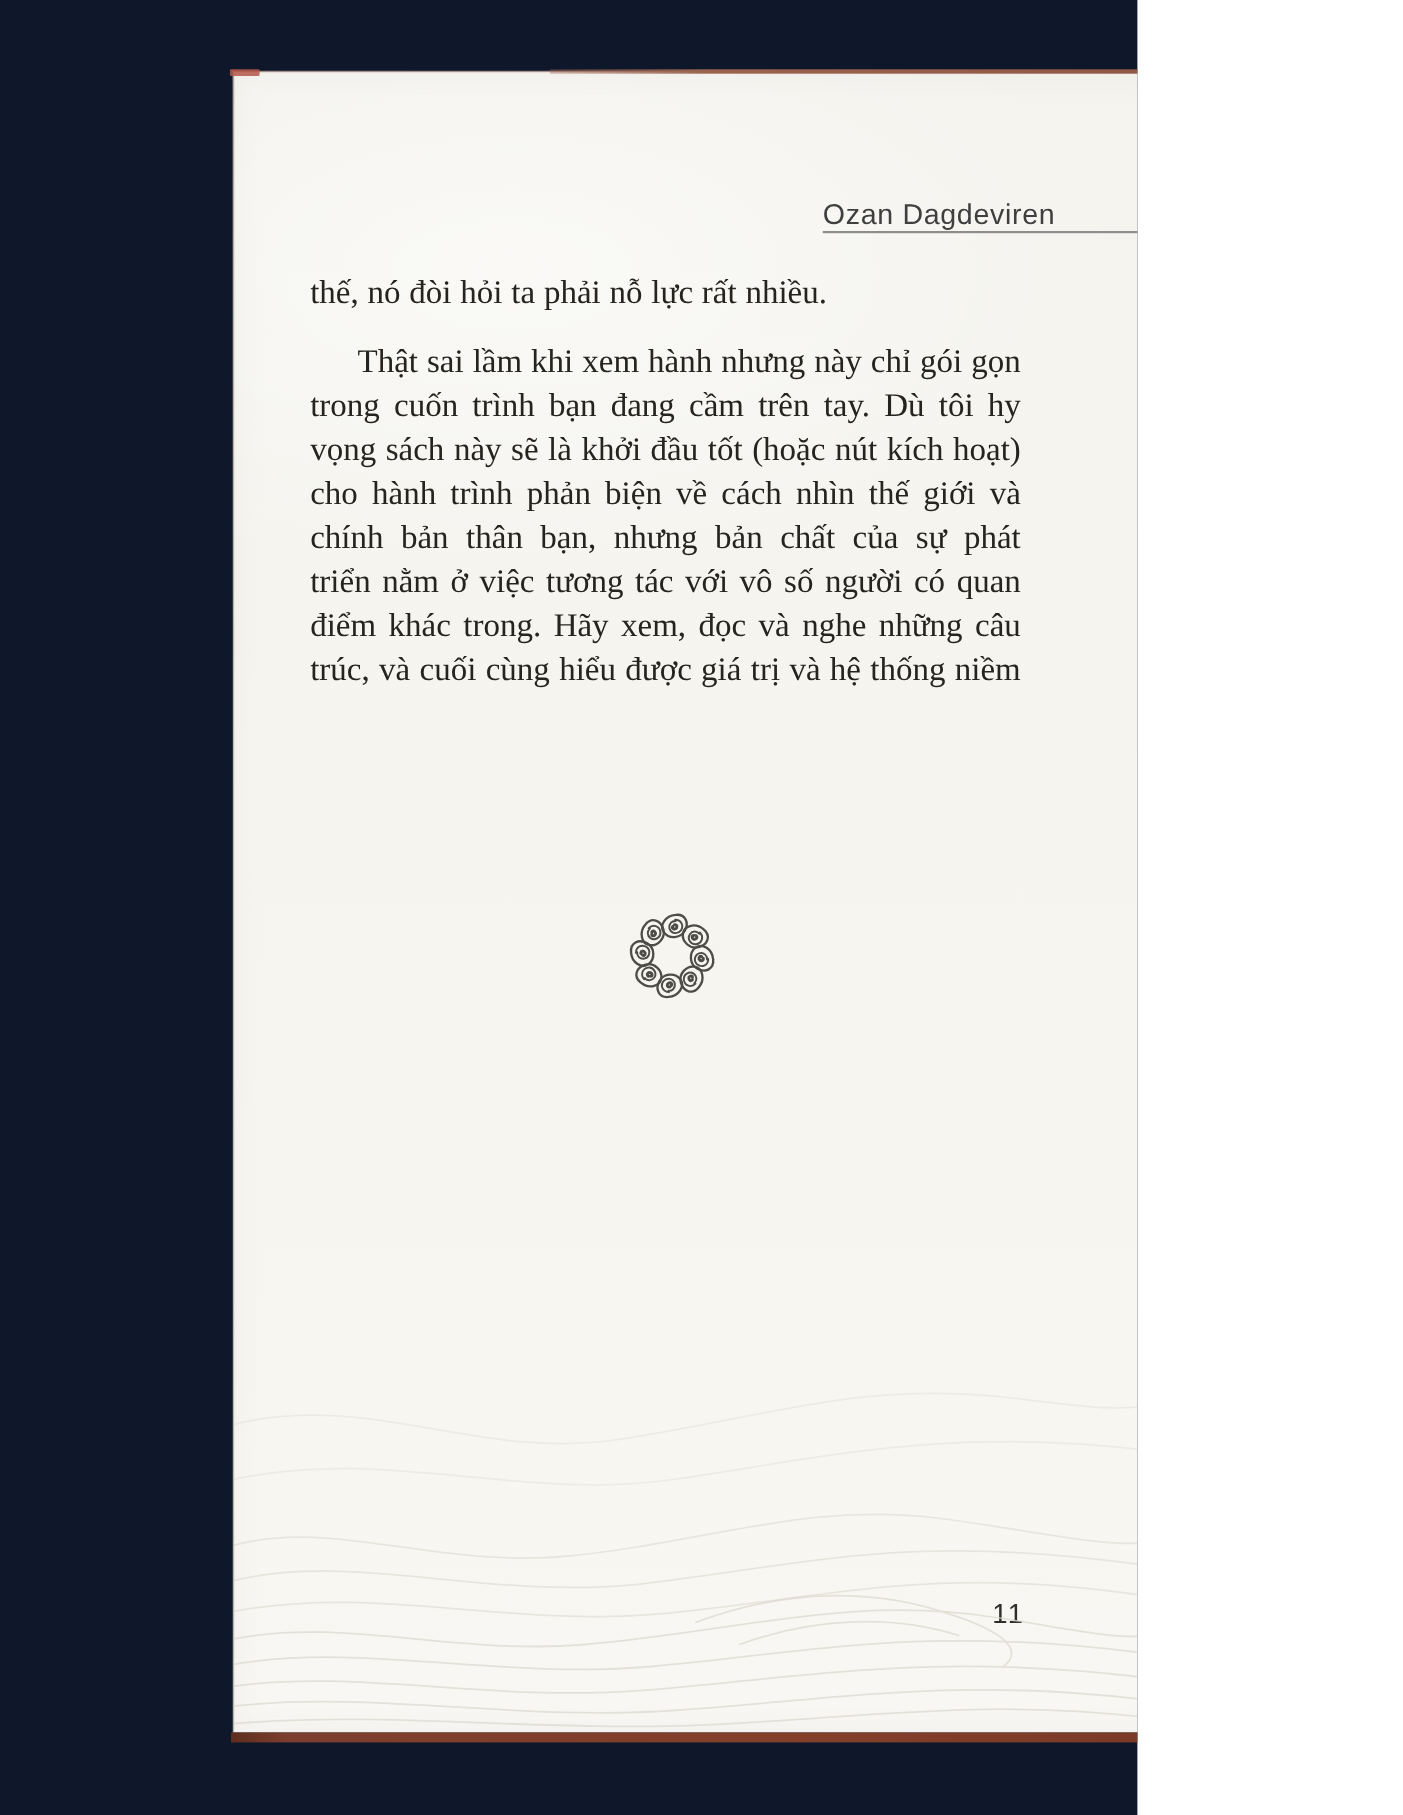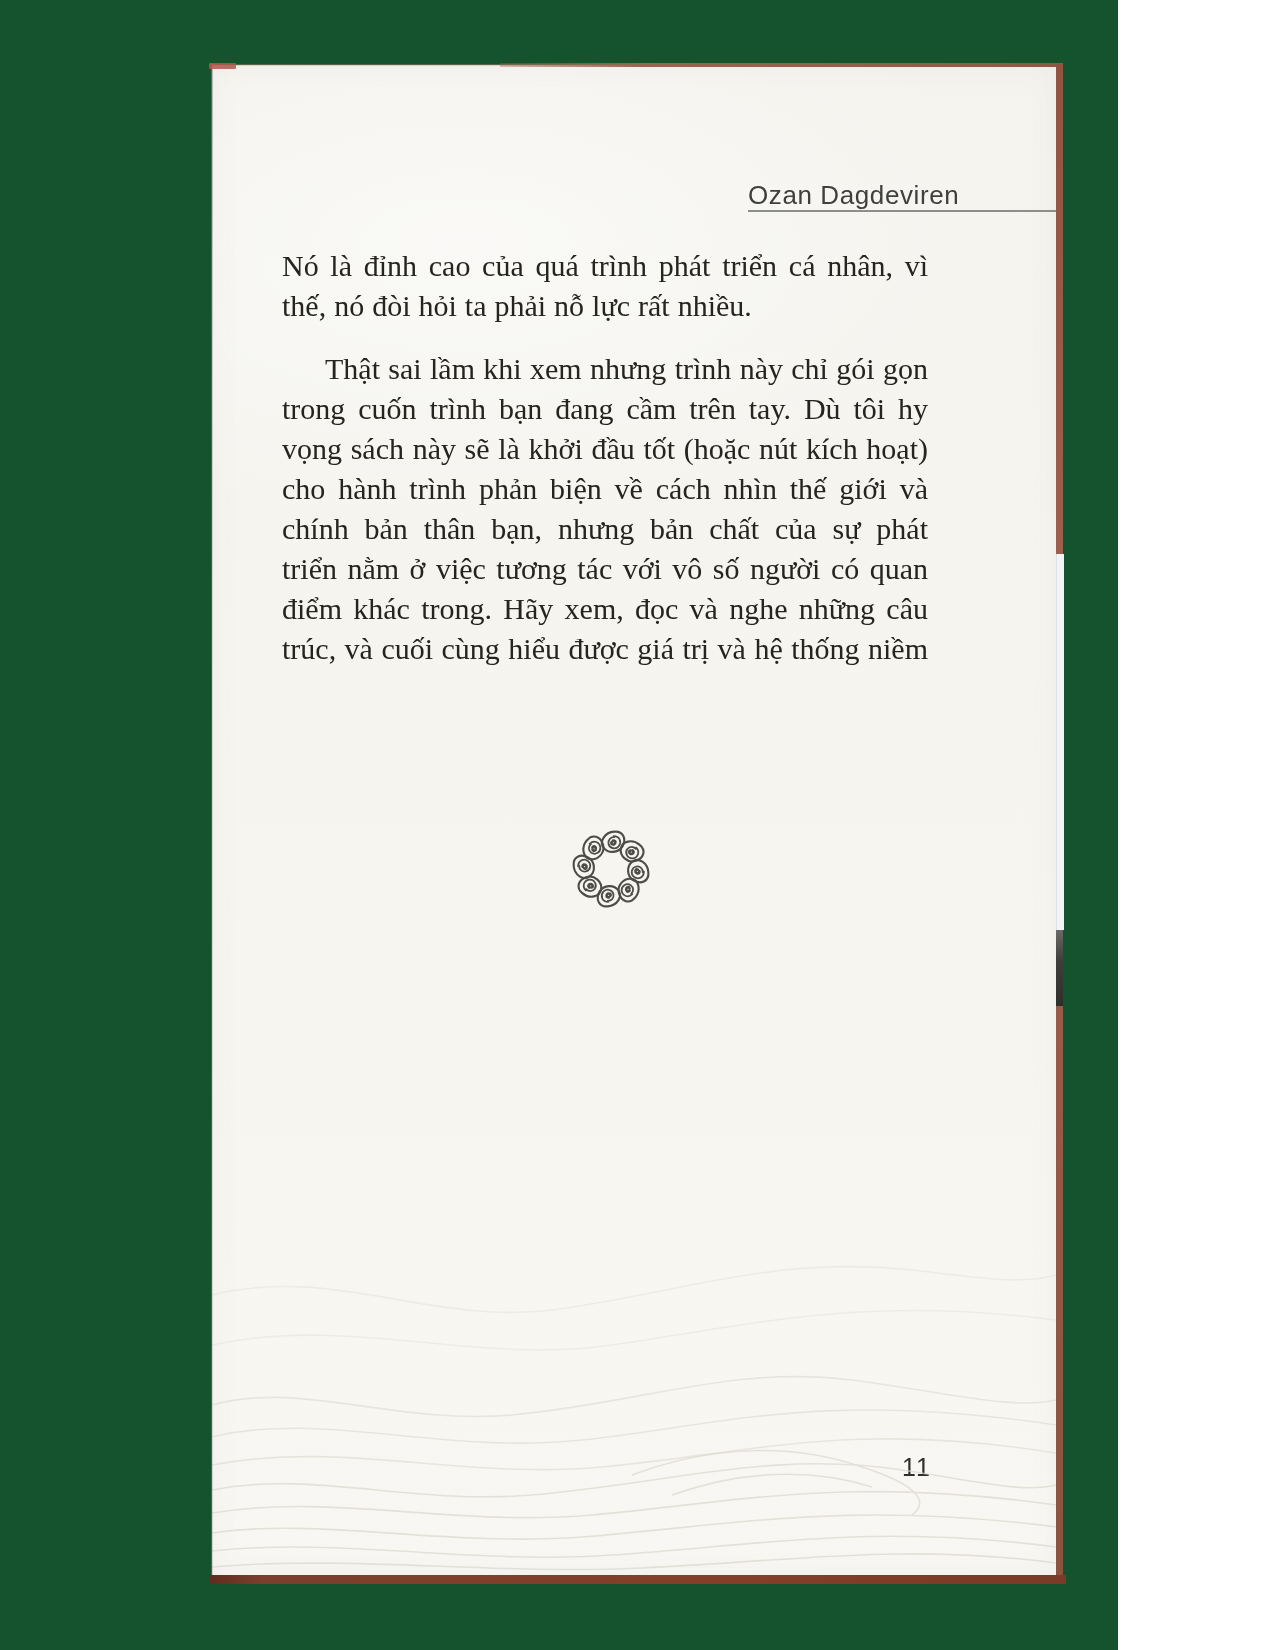--- a/index.html
+++ b/index.html
@@ -2,21 +2,21 @@
 <html style="--paper: #f5f4ef; --ink: #26241f; --header_ink: #3f3f3f; --rule: #8d8d8d; --edge_brown: #9a5e4c; --edge_brown_dark: #7a3c2a; --edge_pale: #f1f4f7; --edge_dark: #484846; --ornament: #4e4c48; --wave: #dcd8cf;"><head>
 <meta charset="utf-8">
 <style>
   :root{
     --paper:#f5f4ef; --ink:#26241f; --header_ink:#3f3f3f; --rule:#8d8d8d;
     --edge_brown:#9a5e4c; --edge_brown_dark:#7a3c2a; --edge_pale:#f1f4f7;
     --edge_dark:#484846; --ornament:#4e4c48; --wave:#dcd8cf;
   }
   html,body{margin:0;padding:0;background:#ffffff;}
   .canvas{
-    position:relative; width:1118px; height:1650px; background:#14532d;
+    position:relative; width:1034px; height:1650px; background:#0f172a;
     overflow:hidden; font-family:"Liberation Serif","DejaVu Serif",serif;
   }
   
   .page{
     position:absolute; left:212px; top:65px; width:844px; height:1510px;
     background:
       radial-gradient(ellipse 600px 300px at 30% 12%, rgba(255,255,255,.5), rgba(255,255,255,0)),
       linear-gradient(180deg, #f4f3ee 0%, #f6f5f0 55%, #f8f7f3 100%);
     box-shadow: inset 0 0 30px rgba(120,110,95,.06);
   }
@@ -79,25 +79,24 @@
 <div class="canvas">
 
   <div class="page">
 
     <div class="header">
       <span class="author">Ozan Dagdeviren</span>
     </div>
 
     <div class="body-text" id="body-text">
         <div class="paragraph">
-          <div class="bodyline">Nó là đỉnh cao của quá trình phát triển cá nhân, vì</div>
           <div class="bodyline lastline">thế, nó đòi hỏi ta phải nỗ lực rất nhiều.</div>
         </div>
         <div class="paragraph">
-          <div class="bodyline firstline-indent">Thật sai lầm khi xem nhưng trình này chỉ gói gọn</div>
+          <div class="bodyline firstline-indent">Thật sai lầm khi xem hành nhưng này chỉ gói gọn</div>
           <div class="bodyline">trong cuốn trình bạn đang cầm trên tay. Dù tôi hy</div>
           <div class="bodyline">vọng sách này sẽ là khởi đầu tốt (hoặc nút kích hoạt)</div>
           <div class="bodyline">cho hành trình phản biện về cách nhìn thế giới và</div>
           <div class="bodyline">chính bản thân bạn, nhưng bản chất của sự phát</div>
           <div class="bodyline">triển nằm ở việc tương tác với vô số người có quan</div>
           <div class="bodyline">điểm khác trong. Hãy xem, đọc và nghe những câu</div>
           <div class="bodyline">trúc, và cuối cùng hiểu được giá trị và hệ thống niềm</div>
         </div>
       </div>
 

